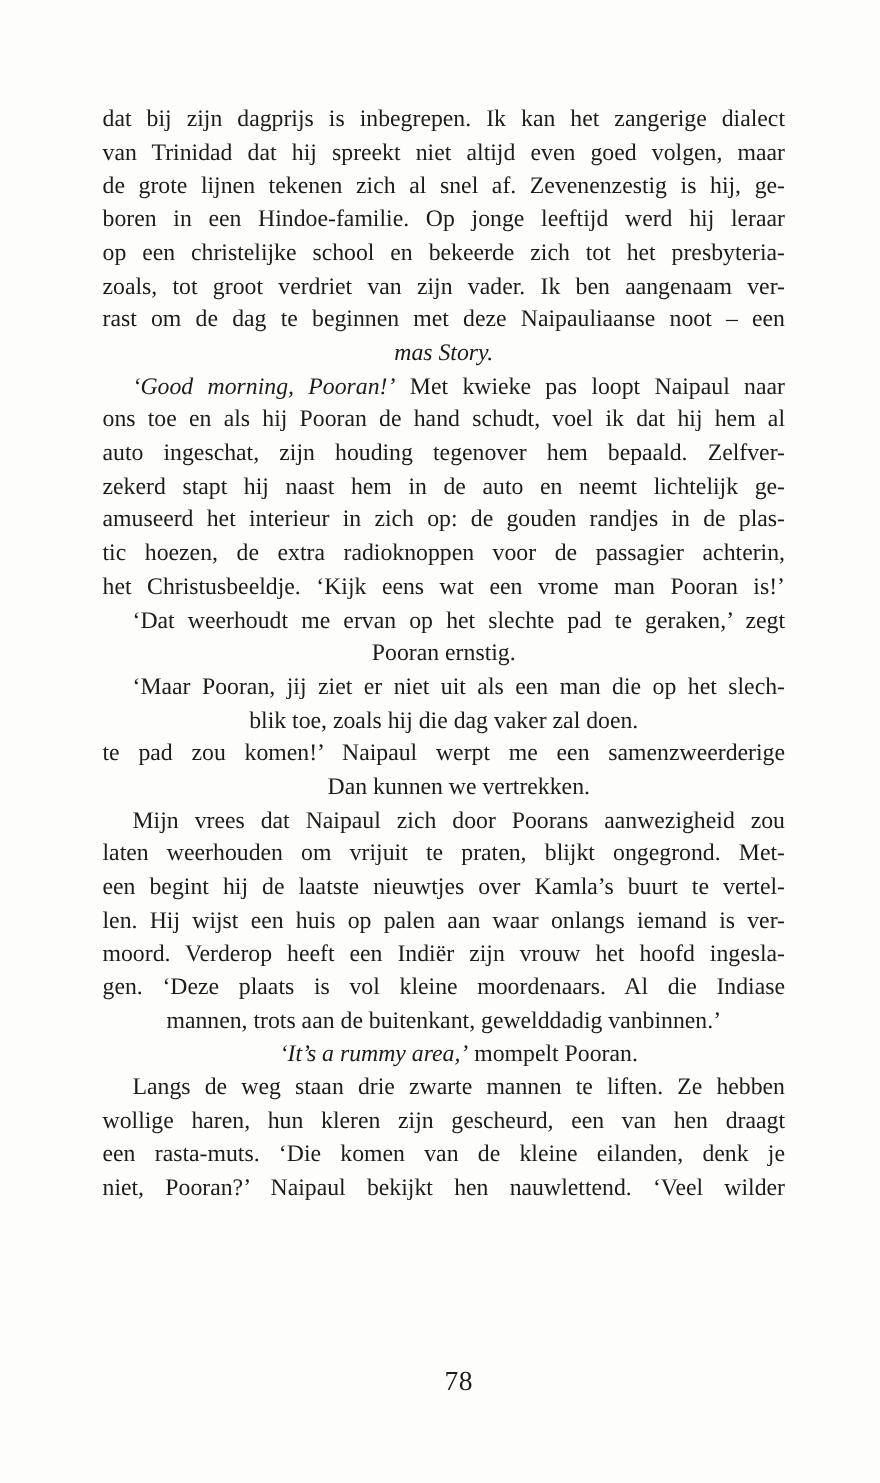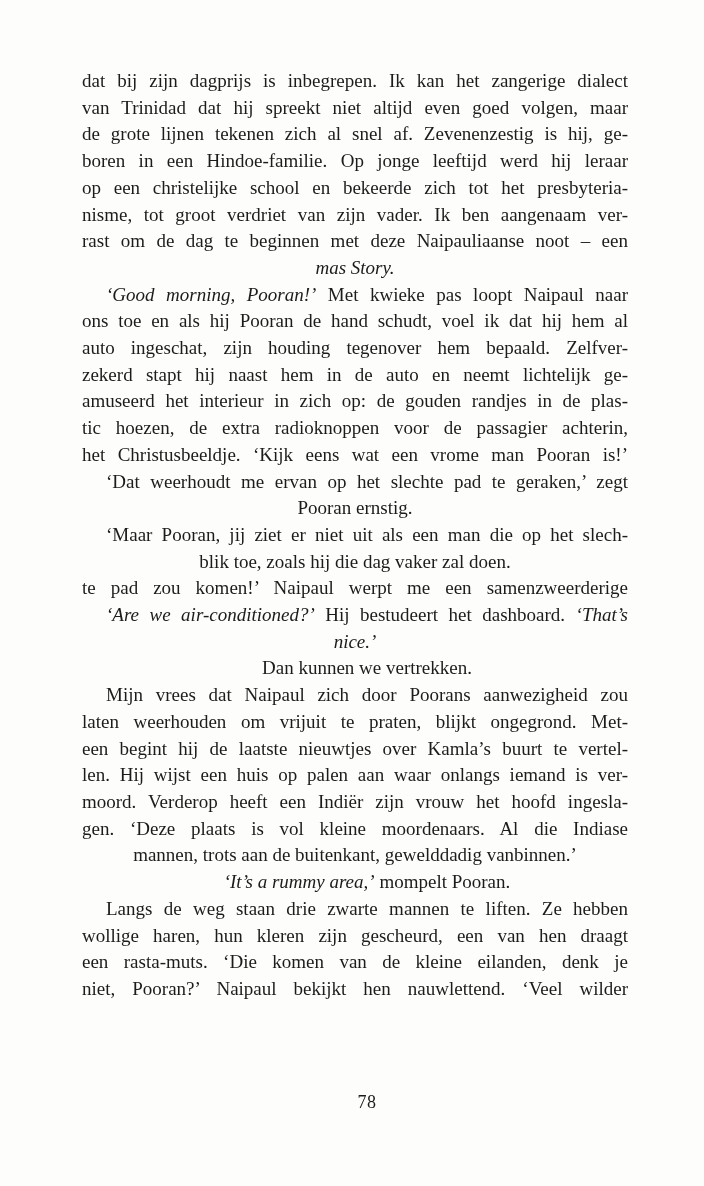--- a/index.html
+++ b/index.html
@@ -10,74 +10,70 @@
     color: #1c1c1c;
   }
   .page {
     position: relative;
     width: 704px; height: 1186px;
     overflow: hidden;
     background: #fdfdfb;
   }
   .text-block {
     position: absolute;
-    left: 82px; top: 68px; width: 546px;
+    left: 82px; top: 83px; width: 546px;
     font-size: 19px;
     line-height: 26.7px;
   }
   .para { margin: 0; padding: 0; }
   .line { text-align: center; }
   .line.justify { text-align: justify; text-align-last: justify; }
   .line.indent { text-indent: 24px; }
   .it { font-style: italic; }
   .folio {
     position: absolute;
     left: 0; right: 0; top: 1092px;
     text-align: center;
-    font-size: 18px;
+    font-size: 22px;
     letter-spacing: 0.5px;
     padding-left: 30px;
   }
 </style>
 </head>
 <body style="background: rgb(253, 253, 251); color: rgb(28, 28, 28);">
 
 <div class="page">
   <div class="text-block">
       <div class="para">
         <div class="line justify"><span>dat bij zijn dagprijs is inbegrepen. Ik kan het zangerige dialect</span></div>
         <div class="line justify"><span>van Trinidad dat hij spreekt niet altijd even goed volgen, maar</span></div>
         <div class="line justify"><span>de grote lijnen tekenen zich al snel af. Zevenenzestig is hij, ge-</span></div>
         <div class="line justify"><span>boren in een Hindoe-familie. Op jonge leeftijd werd hij leraar</span></div>
         <div class="line justify"><span>op een christelijke school en bekeerde zich tot het presbyteria-</span></div>
-        <div class="line justify"><span>nisme, tot groot verdriet van zijn vader. Ik ben aangenaam ver-</span></div>
+        <div class="line justify"><span>zoals, tot groot verdriet van zijn vader. Ik ben aangenaam ver-</span></div>
         <div class="line justify"><span>rast om de dag te beginnen met deze Naipauliaanse noot – een</span></div>
         <div class="line"><span class="it">mas Story.</span></div>
       </div>
       <div class="para">
         <div class="line justify indent"><span class="it">‘Good morning, Pooran!’</span><span> Met kwieke pas loopt Naipaul naar</span></div>
         <div class="line justify"><span>ons toe en als hij Pooran de hand schudt, voel ik dat hij hem al</span></div>
         <div class="line justify"><span>auto ingeschat, zijn houding tegenover hem bepaald. Zelfver-</span></div>
         <div class="line justify"><span>zekerd stapt hij naast hem in de auto en neemt lichtelijk ge-</span></div>
         <div class="line justify"><span>amuseerd het interieur in zich op: de gouden randjes in de plas-</span></div>
         <div class="line justify"><span>tic hoezen, de extra radioknoppen voor de passagier achterin,</span></div>
         <div class="line justify"><span>het Christusbeeldje. ‘Kijk eens wat een vrome man Pooran is!’</span></div>
       </div>
       <div class="para">
         <div class="line justify indent"><span>‘Dat weerhoudt me ervan op het slechte pad te geraken,’ zegt</span></div>
         <div class="line"><span>Pooran ernstig.</span></div>
       </div>
       <div class="para">
         <div class="line justify indent"><span>‘Maar Pooran, jij ziet er niet uit als een man die op het slech-</span></div>
         <div class="line"><span>blik toe, zoals hij die dag vaker zal doen.</span></div>
         <div class="line justify"><span>te pad zou komen!’ Naipaul werpt me een samenzweerderige</span></div>
-      </div>
-      <div class="para">
-        <div class="line justify indent"><span class="it">‘Are we air-conditioned?’</span><span> Hij bestudeert het dashboard. </span><span class="it">‘That’s</span></div>
-        <div class="line"><span class="it">nice.’</span></div>
       </div>
       <div class="para">
         <div class="line indent"><span>Dan kunnen we vertrekken.</span></div>
       </div>
       <div class="para">
         <div class="line justify indent"><span>Mijn vrees dat Naipaul zich door Poorans aanwezigheid zou</span></div>
         <div class="line justify"><span>laten weerhouden om vrijuit te praten, blijkt ongegrond. Met-</span></div>
         <div class="line justify"><span>een begint hij de laatste nieuwtjes over Kamla’s buurt te vertel-</span></div>
         <div class="line justify"><span>len. Hij wijst een huis op palen aan waar onlangs iemand is ver-</span></div>
         <div class="line justify"><span>moord. Verderop heeft een Indiër zijn vrouw het hoofd ingesla-</span></div>

